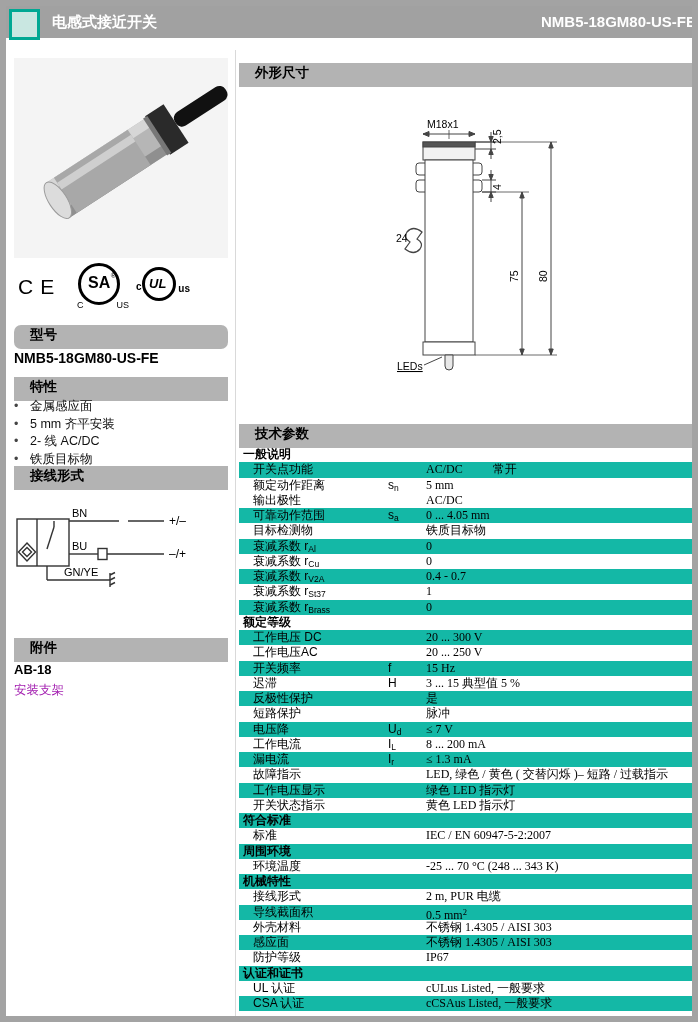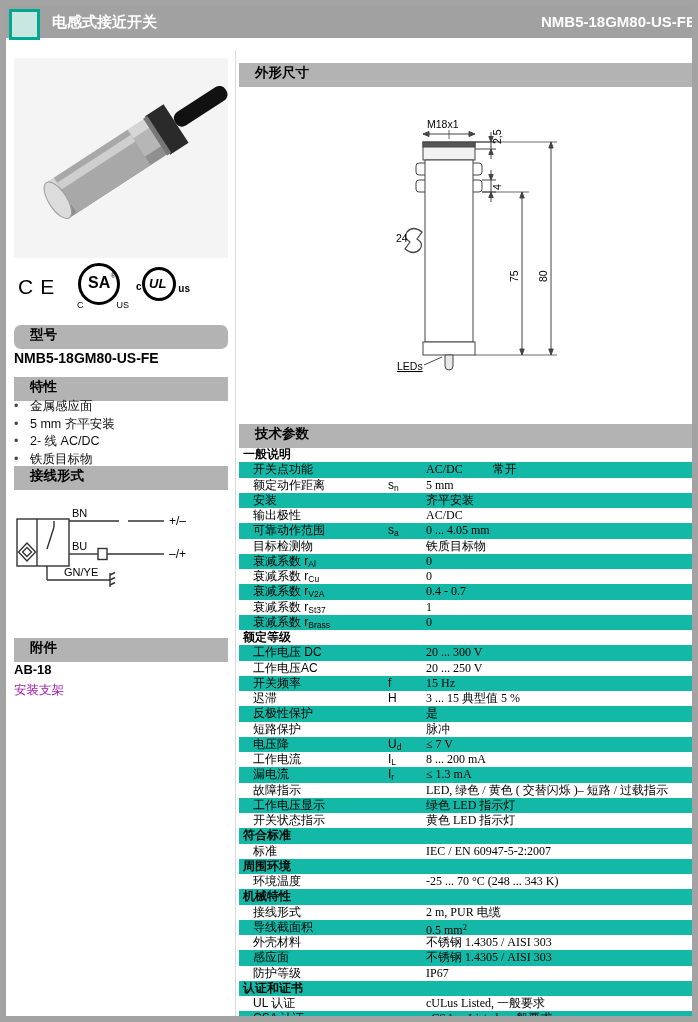--- a/index.html
+++ b/index.html
@@ -222,25 +222,20 @@
       <div class="trow alt">
         <div class="tlabel">开关点功能</div>
         <div class="tsym"></div>
         <div class="tval">AC/DC<span class="v2">常开</span></div>
       </div>
       <div class="trow">
         <div class="tlabel">额定动作距离</div>
         <div class="tsym">s<sub>n</sub></div>
         <div class="tval">5 mm</div>
       </div>
-      <div class="trow alt">
-        <div class="tlabel">安装</div>
-        <div class="tsym"></div>
-        <div class="tval">齐平安装</div>
-      </div>
       <div class="trow">
         <div class="tlabel">输出极性</div>
         <div class="tsym"></div>
         <div class="tval">AC/DC</div>
       </div>
       <div class="trow alt">
         <div class="tlabel">可靠动作范围</div>
         <div class="tsym">s<sub>a</sub></div>
         <div class="tval">0 ... 4.05 mm</div>
       </div>

